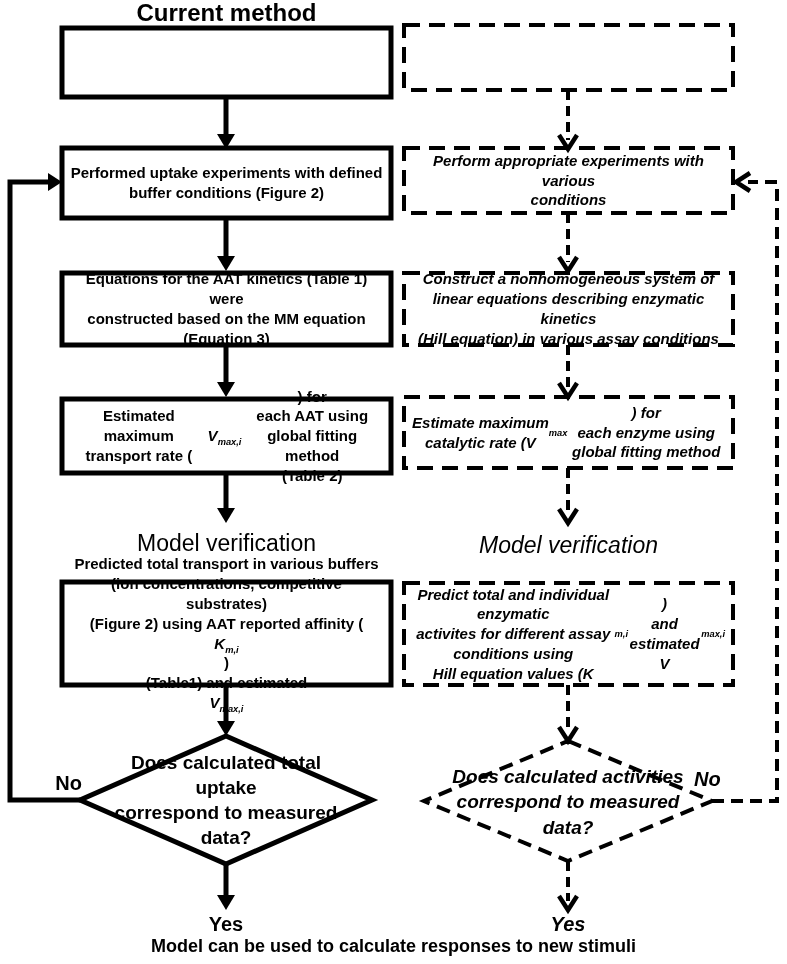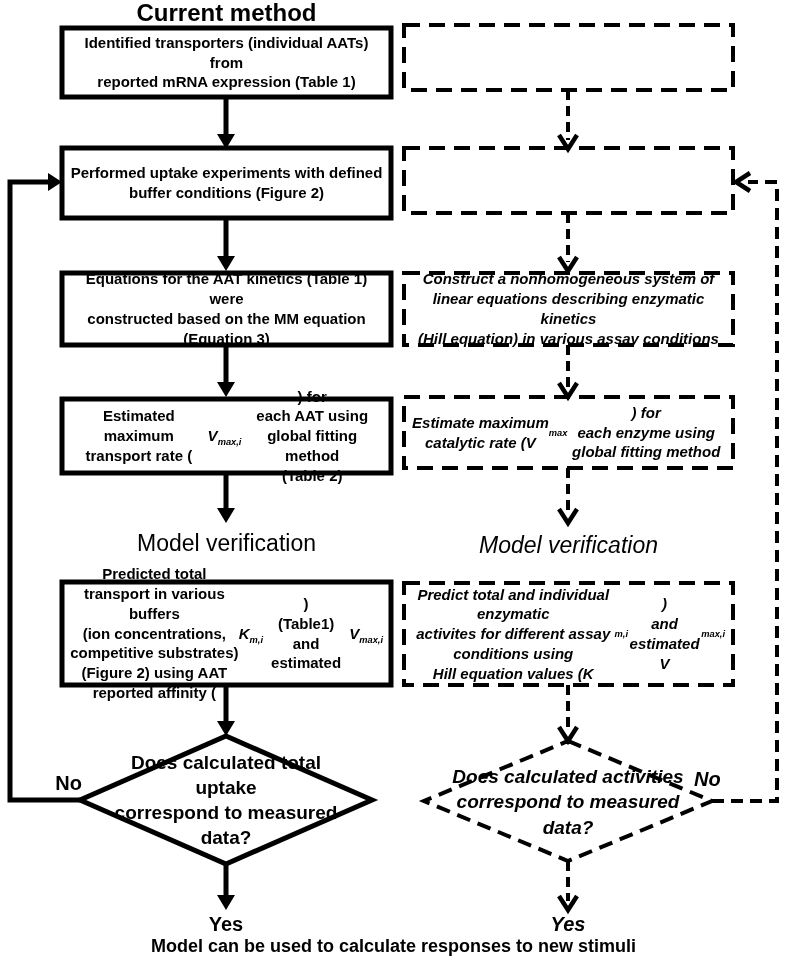--- a/index.html
+++ b/index.html
@@ -92,35 +92,35 @@
 
     <line x1="568" y1="861" x2="568" y2="901" stroke="currentColor" stroke-width="4" stroke-dasharray="10 6"></line>
     <path d="M559,896 L568,910 L577,896" fill="none" stroke="currentColor" stroke-width="4.5"></path>
 
     <polyline points="712,801 777,801 777,182 748,182" fill="none" stroke="currentColor" stroke-width="4" stroke-dasharray="12 7"></polyline>
     <path d="M750,173 L736,182 L750,191" fill="none" stroke="currentColor" stroke-width="4.5"></path>
   </svg>
 
   <div class="txt hdr" style="left:62px; top:0; width:329px; height:26px;">Current method</div>
 
-  <div class="txt boxtxt" style="left:62px; top:28px; width:329px; height:69px;">Identified transporters (individual AATs) from<br>reported mRNA expression (Table 1)</div>
   <div class="txt boxtxt" style="left:62px; top:148px; width:329px; height:70px;">Performed uptake experiments with defined<br>buffer conditions (Figure 2)</div>
   <div class="txt boxtxt" style="left:62px; top:273px; width:329px; height:72px;">Equations for the AAT kinetics (Table 1) were<br>constructed based on the MM equation<br>(Equation 3)</div>
   <div class="txt boxtxt" style="left:62px; top:399px; width:329px; height:74px;">Estimated maximum transport rate (<i>V<sub>max,i</sub></i>) for<br>each AAT using global fitting method<br>(Table 2)</div>
 
   <div class="txt verif" style="left:62px; top:527px; width:329px; height:32px;">Model verification</div>
 
-  <div class="txt boxtxt" style="left:62px; top:582px; width:329px; height:103px;">Predicted  total transport in various buffers<br>(ion concentrations, competitive substrates)<br>(Figure 2) using AAT reported affinity (<i>K<sub>m,i</sub></i>)<br>(Table1) and estimated  <i>V<sub>max,i</sub></i></div>
+  <div class="txt boxtxt" style="left:62px; top:582px; width:329px; height:103px;flex-direction:column;">Predicted  total transport in various buffers<br>(ion concentrations, competitive substrates)<br>(Figure 2) using AAT reported affinity (<i>K<sub>m,i</sub></i>)<br>(Table1) and estimated  <i>V<sub>max,i</sub></i></div>
 
   <div class="txt decision" style="left:96px; top:772px; width:260px; height:56px;">Does calculated total uptake<br>correspond to measured data?</div>
 
   <div class="txt yesno" style="left:26px; top:770px; width:56px; height:26px; justify-content:flex-end; padding:0;">No</div>
   <div class="txt yesno" style="left:196px; top:912px; width:60px; height:24px; padding:0;">Yes</div>
 
 
+  <div class="txt boxtxt gen" style="left:404px; top:148px; width:329px; height:65px;">Perform appropriate experiments with various<br>conditions</div>
   <div class="txt boxtxt gen" style="left:404px; top:273px; width:329px; height:72px;">Construct a nonhomogeneous system of<br>linear equations describing enzymatic kinetics<br>(Hill equation) in various assay conditions</div>
   <div class="txt boxtxt gen" style="left:404px; top:397px; width:329px; height:71px;">Estimate maximum catalytic rate (V<sub>max</sub>) for<br>each enzyme using global fitting method</div>
 
   <div class="txt verif gen" style="left:404px; top:529px; width:329px; height:32px;">Model verification</div>
 
   <div class="txt boxtxt gen" style="left:404px; top:583px; width:329px; height:102px;">Predict total and individual enzymatic<br>activites for different assay conditions using<br>Hill equation values (K<sub>m,i</sub>)<br>and estimated V<sub>max,i</sub></div>
 
   <div class="txt decision gen" style="left:438px; top:775px; width:260px; height:54px;">Does calculated activities<br>correspond to measured data?</div>
 
   <div class="txt yesno gen" style="left:694px; top:766px; width:56px; height:26px; justify-content:flex-start; padding:0;">No</div>

